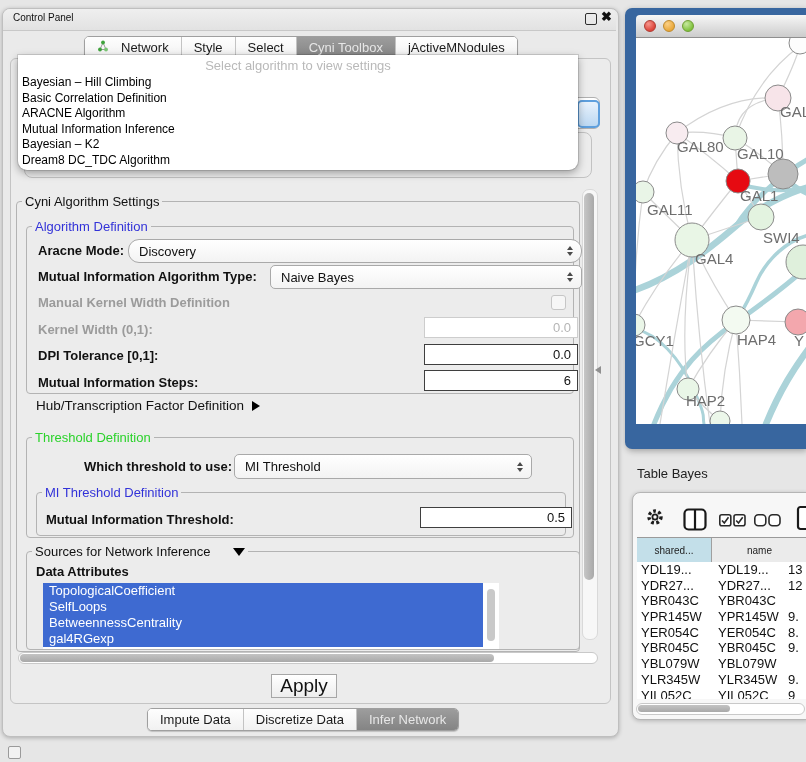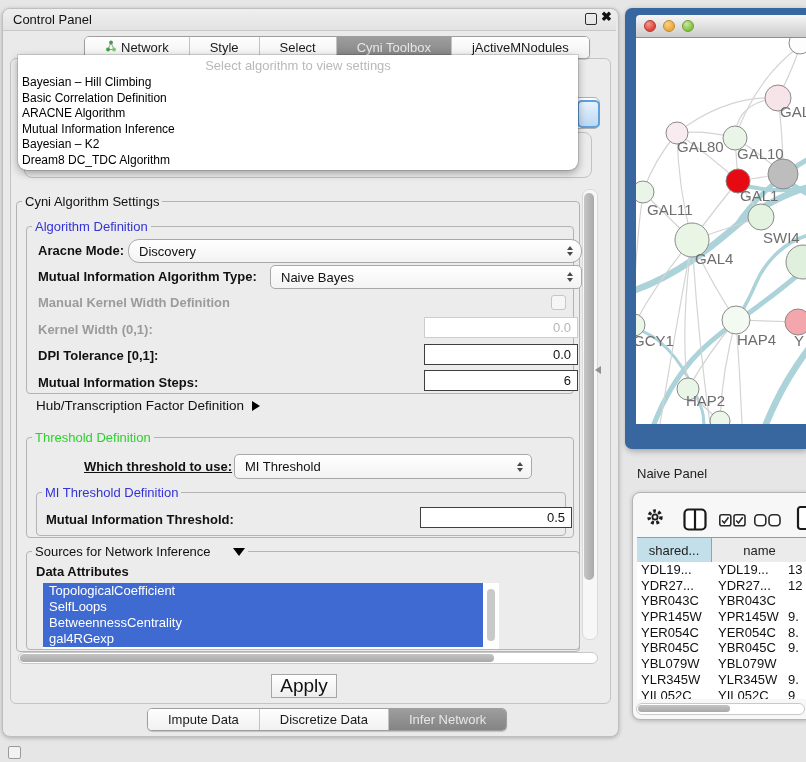--- a/index.html
+++ b/index.html
@@ -2,27 +2,27 @@
 <html><head>
 <meta charset="utf-8">
 <style>
   html,body{margin:0;padding:0;}
   body{width:806px;height:762px;background:#e6e6e6;font-family:"Liberation Sans",sans-serif;-webkit-font-smoothing:antialiased;}
   #app{position:relative;width:806px;height:762px;overflow:hidden;background:#e6e6e6;}
   .abs{position:absolute;}
   
   .cp-window{left:2px;top:8px;width:615px;height:727px;background:#eaeaea;border:1px solid #bfbfbf;border-radius:8px;box-shadow:0 1px 4px rgba(0,0,0,.25);}
   .cp-titlebar{left:3px;top:9px;width:613px;height:21px;background:linear-gradient(#efefef,#e2e2e2);border-bottom:1px solid #c8c8c8;border-radius:7px 7px 0 0;}
-  .cp-title{left:13px;top:12px;font-size:13px;color:#111;}
+  .cp-title{left:13px;top:12px;font-size:10px;color:#111;}
   .float-icon{left:585px;top:13px;width:10px;height:10px;border:1.5px solid #2e2e2e;border-radius:2px;}
   .close-icon{left:601px;top:9px;font-size:13px;font-weight:bold;color:#111;}
   .cp-main{left:10px;top:58px;width:599px;height:644px;background:#ececec;border:1px solid #c4c4c4;border-radius:6px;}
   
   .segbar{display:flex;height:21px;border:1px solid #9f9f9f;border-radius:5px;overflow:hidden;background:#fff;box-shadow:0 1px 1px rgba(0,0,0,.18);}
-  .seg{display:flex;align-items:center;gap:4px;padding:0 20px;font-size:13px;color:#1a1a1a;background:linear-gradient(#fefefe,#f1f1f1);border-right:1px solid #c3c3c3;white-space:nowrap;}
+  .seg{display:flex;align-items:center;gap:12px;padding:0 12px;font-size:13px;color:#1a1a1a;background:linear-gradient(#fefefe,#f1f1f1);border-right:1px solid #c3c3c3;white-space:nowrap;}
   .seg:last-child{border-right:none;}
   .seg.sel{background:linear-gradient(#9d9d9d,#848484);color:#e7e7e7;}
   .tabbar-top{left:84px;top:36px;}
   .tabbar-bottom{left:147px;top:708px;}
   
   .combo-frag{left:548px;top:97px;width:50px;height:30px;background:#fff;border:1px solid #b0b0b0;border-radius:6px;}
   .combo-frag-blue{left:577px;top:100px;width:19px;height:24px;border:2px solid #5e9fdd;border-radius:5px;background:linear-gradient(#e8f2fc,#bcd8f2);}
   .group-frag{left:24px;top:132px;width:566px;height:44px;border:1px solid #c2c2c2;border-radius:8px;}
   
   .popup{left:18px;top:55px;width:560px;height:115px;background:#fff;border-radius:0 0 9px 9px;box-shadow:0 3px 8px rgba(0,0,0,.35),0 0 0 1px rgba(0,0,0,.12);}
@@ -66,21 +66,21 @@
   .tl{width:12px;height:12px;border-radius:50%;}
   .tl.red{background:radial-gradient(circle at 35% 30%,#f6968d,#dd453b 70%);border:1px solid #ad3b33;box-sizing:border-box;}
   .tl.yellow{background:radial-gradient(circle at 35% 30%,#fbd086,#e9a83b 70%);border:1px solid #bd8a2e;box-sizing:border-box;}
   .tl.green{background:radial-gradient(circle at 35% 30%,#c7e8a0,#80c23e 70%);border:1px solid #6f9e34;box-sizing:border-box;}
   .net-canvas{position:absolute;left:11px;top:30px;width:170px;height:386px;background:#fff;overflow:hidden;}
   
   .tp-title{left:637px;top:466px;font-size:13px;color:#222;}
   .tp-window{left:632px;top:492px;width:174px;height:226px;background:#f7f7f7;border:1px solid #b5b5b5;border-radius:8px 0 0 8px;box-shadow:0 1px 4px rgba(0,0,0,.22);overflow:hidden;}
   .tp-toolbar-icon{position:absolute;top:14px;}
   .tp-header{position:absolute;left:4px;top:44px;height:24px;display:flex;border-top:1px solid #9a9a9a;border-bottom:1px solid #9a9a9a;}
-  .tp-hcell{font-size:13px;color:#222;display:flex;align-items:center;justify-content:center;border-right:1px solid #a0a0a0;box-sizing:border-box;}
+  .tp-hcell{font-size:10px;color:#222;display:flex;align-items:center;justify-content:center;border-right:1px solid #a0a0a0;box-sizing:border-box;}
   .tp-rows{position:absolute;left:4px;top:69px;width:169px;height:137px;overflow:hidden;background:#fff;}
   .tp-row{position:relative;height:15.7px;background:#fff;}
   .tp-cell{position:absolute;top:0;font-size:13px;color:#111;line-height:15.7px;white-space:nowrap;}
 </style>
 </head>
 <body>
 
 <div id="app">
 
   <div class="abs cp-window"></div>
@@ -171,21 +171,21 @@
   <div class="abs tfield active" style="left:424px;top:370px;width:146px;height:19px;">6</div>
 
   <div class="abs hub-row" style="left:36px;top:398px;">
     <span>Hub/Transcription Factor Definition</span>
     <span class="tri-right"></span>
   </div>
 
   <div class="abs gbox" style="left:26px;top:437px;width:546px;height:99px;"></div>
   <div class="abs glabel green" style="left:32px;top:430px;">Threshold Definition</div>
 
-  <div class="abs form-label" style="left:84px;top:459px;text-decoration:underline;">Which threshold to use:</div>
+  <div class="abs form-label" style="left:84px;top:459px;">Which threshold to use:</div>
   <div class="abs combo" style="left:234px;top:454px;width:286px;height:23px;">
     <span>MI Threshold</span>
     <span class="spin">
         <i class="up"></i>
         <i class="dn"></i>
       </span>
   </div>
 
   <div class="abs gbox" style="left:36px;top:492px;width:528px;height:42px;"></div>
   <div class="abs glabel blue" style="left:42px;top:485px;">MI Threshold Definition</div>
@@ -299,21 +299,21 @@
             <text x="59" y="226" fill="#6e6e6e" font-size="15" font-family="&quot;Liberation Sans&quot;, sans-serif">GAL4</text>
             <text x="-3" y="308" fill="#6e6e6e" font-size="15" font-family="&quot;Liberation Sans&quot;, sans-serif">GCY1</text>
             <text x="101" y="307" fill="#6e6e6e" font-size="15" font-family="&quot;Liberation Sans&quot;, sans-serif">HAP4</text>
             <text x="158" y="308" fill="#6e6e6e" font-size="15" font-family="&quot;Liberation Sans&quot;, sans-serif">Y</text>
             <text x="50" y="368" fill="#6e6e6e" font-size="15" font-family="&quot;Liberation Sans&quot;, sans-serif">HAP2</text>
           </g>
       </svg>
     </div>
   </div>
 
-  <div class="abs tp-title">Naive Panel</div>
+  <div class="abs tp-title">Table Bayes</div>
   <div class="abs tp-window">
 
     <span class="tp-toolbar-icon" style="left:12px;">
       <svg width="20" height="20" viewBox="0 0 20 20">
           <circle cx="10" cy="10" r="6" fill="none" stroke="#1c1c1c" stroke-width="3.4" stroke-dasharray="2.7 2.45"></circle>
           <circle cx="10" cy="10" r="2.6" fill="none" stroke="#1c1c1c" stroke-width="1.8"></circle>
         </svg>
     </span>
     <span class="tp-toolbar-icon" style="left:50px;top:15px;">
       <svg width="24" height="23" viewBox="0 0 24 23">

